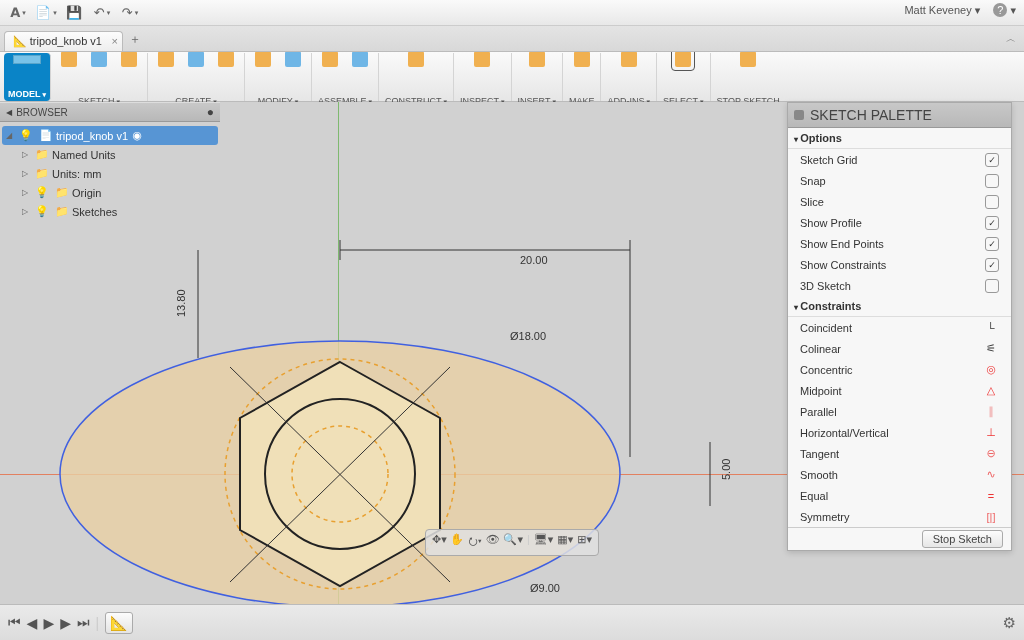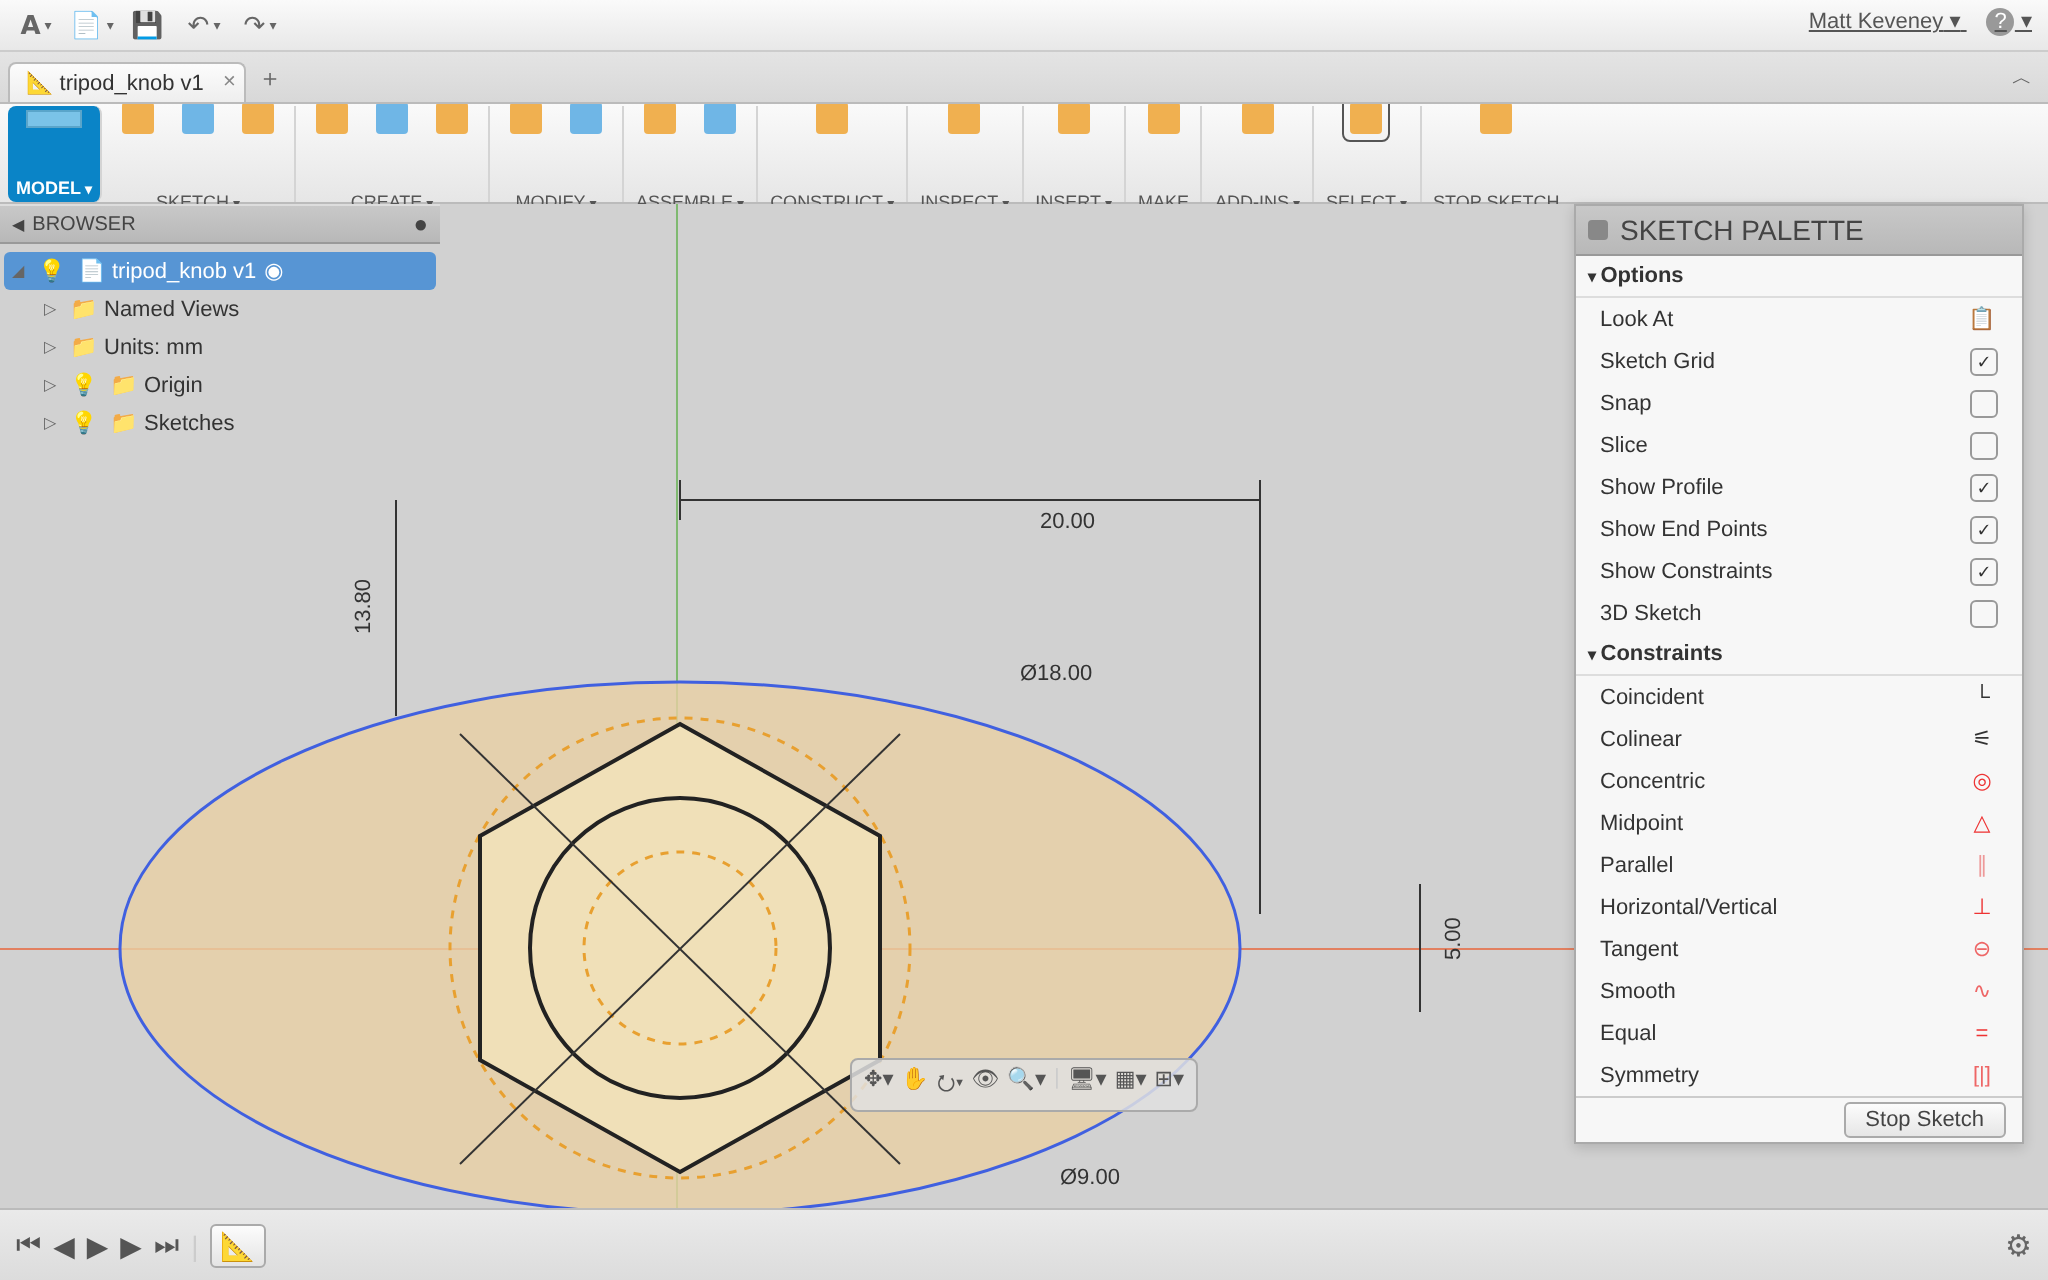--- a/index.html
+++ b/index.html
@@ -2,21 +2,21 @@
 <html><head>
 <meta charset="utf-8">
 <style>
 * { margin:0; padding:0; box-sizing:border-box; font-family:-apple-system,Segoe UI,Helvetica,Arial,sans-serif; }
 body { width:1024px; height:640px; background:#f0f0f0; overflow:hidden; position:relative; }
 
 
 .menubar { height:26px; background:linear-gradient(#fafafa,#e8e8e8); border-bottom:1px solid #ccc; display:flex; align-items:center; padding:0 6px; position:relative; }
 .menubar .mi { width:24px; height:20px; display:flex; align-items:center; justify-content:center; color:#666; font-size:13px; margin-right:4px; }
 .menubar .drop::after { content:"▾"; font-size:7px; color:#666; margin-left:2px; }
-.user { position:absolute; right:8px; top:4px; font-size:11px; color:#555;text-decoration:underline; }
+.user { position:absolute; right:8px; top:4px; font-size:11px; color:#555; }
 .user span { margin-left:10px; }
 
 
 .tabbar { height:26px; background:linear-gradient(#e4e4e4,#d8d8d8); border-bottom:1px solid #bbb; display:flex; align-items:flex-end; padding-left:4px; position:relative; }
 .tab { background:linear-gradient(#fcfcfc,#eee); border:1px solid #bbb; border-bottom:none; border-radius:4px 4px 0 0; padding:3px 20px 3px 8px; font-size:11px; color:#333; position:relative; }
 .tab .x { position:absolute; right:4px; top:3px; font-size:11px; color:#888; }
 .tabplus { margin-left:6px; color:#666; font-size:12px; padding-bottom:3px; }
 .tabbar .chev { position:absolute; right:8px; top:6px; font-size:10px; color:#666; }
 
 
@@ -295,21 +295,21 @@
       <span class="tri">◢</span>
         <span class="ico bulb">💡</span>
         <span class="ico">📄</span>
       <span>tripod_knob v1</span>
         <span style="margin-left:4px;">◉</span>
     </div>
     <div id="tree-items">
         <div class="row indent1">
           <span class="tri">▷</span>
           <span class="ico">📁</span>
-          <span>Named Views</span>
+          <span>Named Units</span>
         </div>
         <div class="row indent1">
           <span class="tri">▷</span>
           <span class="ico">📁</span>
           <span>Units: mm</span>
         </div>
         <div class="row indent1">
           <span class="tri">▷</span>
           <span class="ico bulb">💡</span>
           <span class="ico">📁</span>
@@ -325,24 +325,20 @@
   </div>
 </div>
 
 <div class="palette">
   <div class="pal-hdr">
       <span class="g"></span>
       <span>SKETCH PALETTE</span>
     </div>
   <div class="pal-sec">Options</div>
   <div id="pal-opts">
-      <div class="pal-row">
-        <span class="lbl">Look At</span>
-        <span class="cicon">📋</span>
-      </div>
       <div class="pal-row">
         <span class="lbl">Sketch Grid</span>
         <span class="chk">✓</span>
       </div>
       <div class="pal-row">
         <span class="lbl">Snap</span>
         <span class="chk"></span>
       </div>
       <div class="pal-row">
         <span class="lbl">Slice</span>

